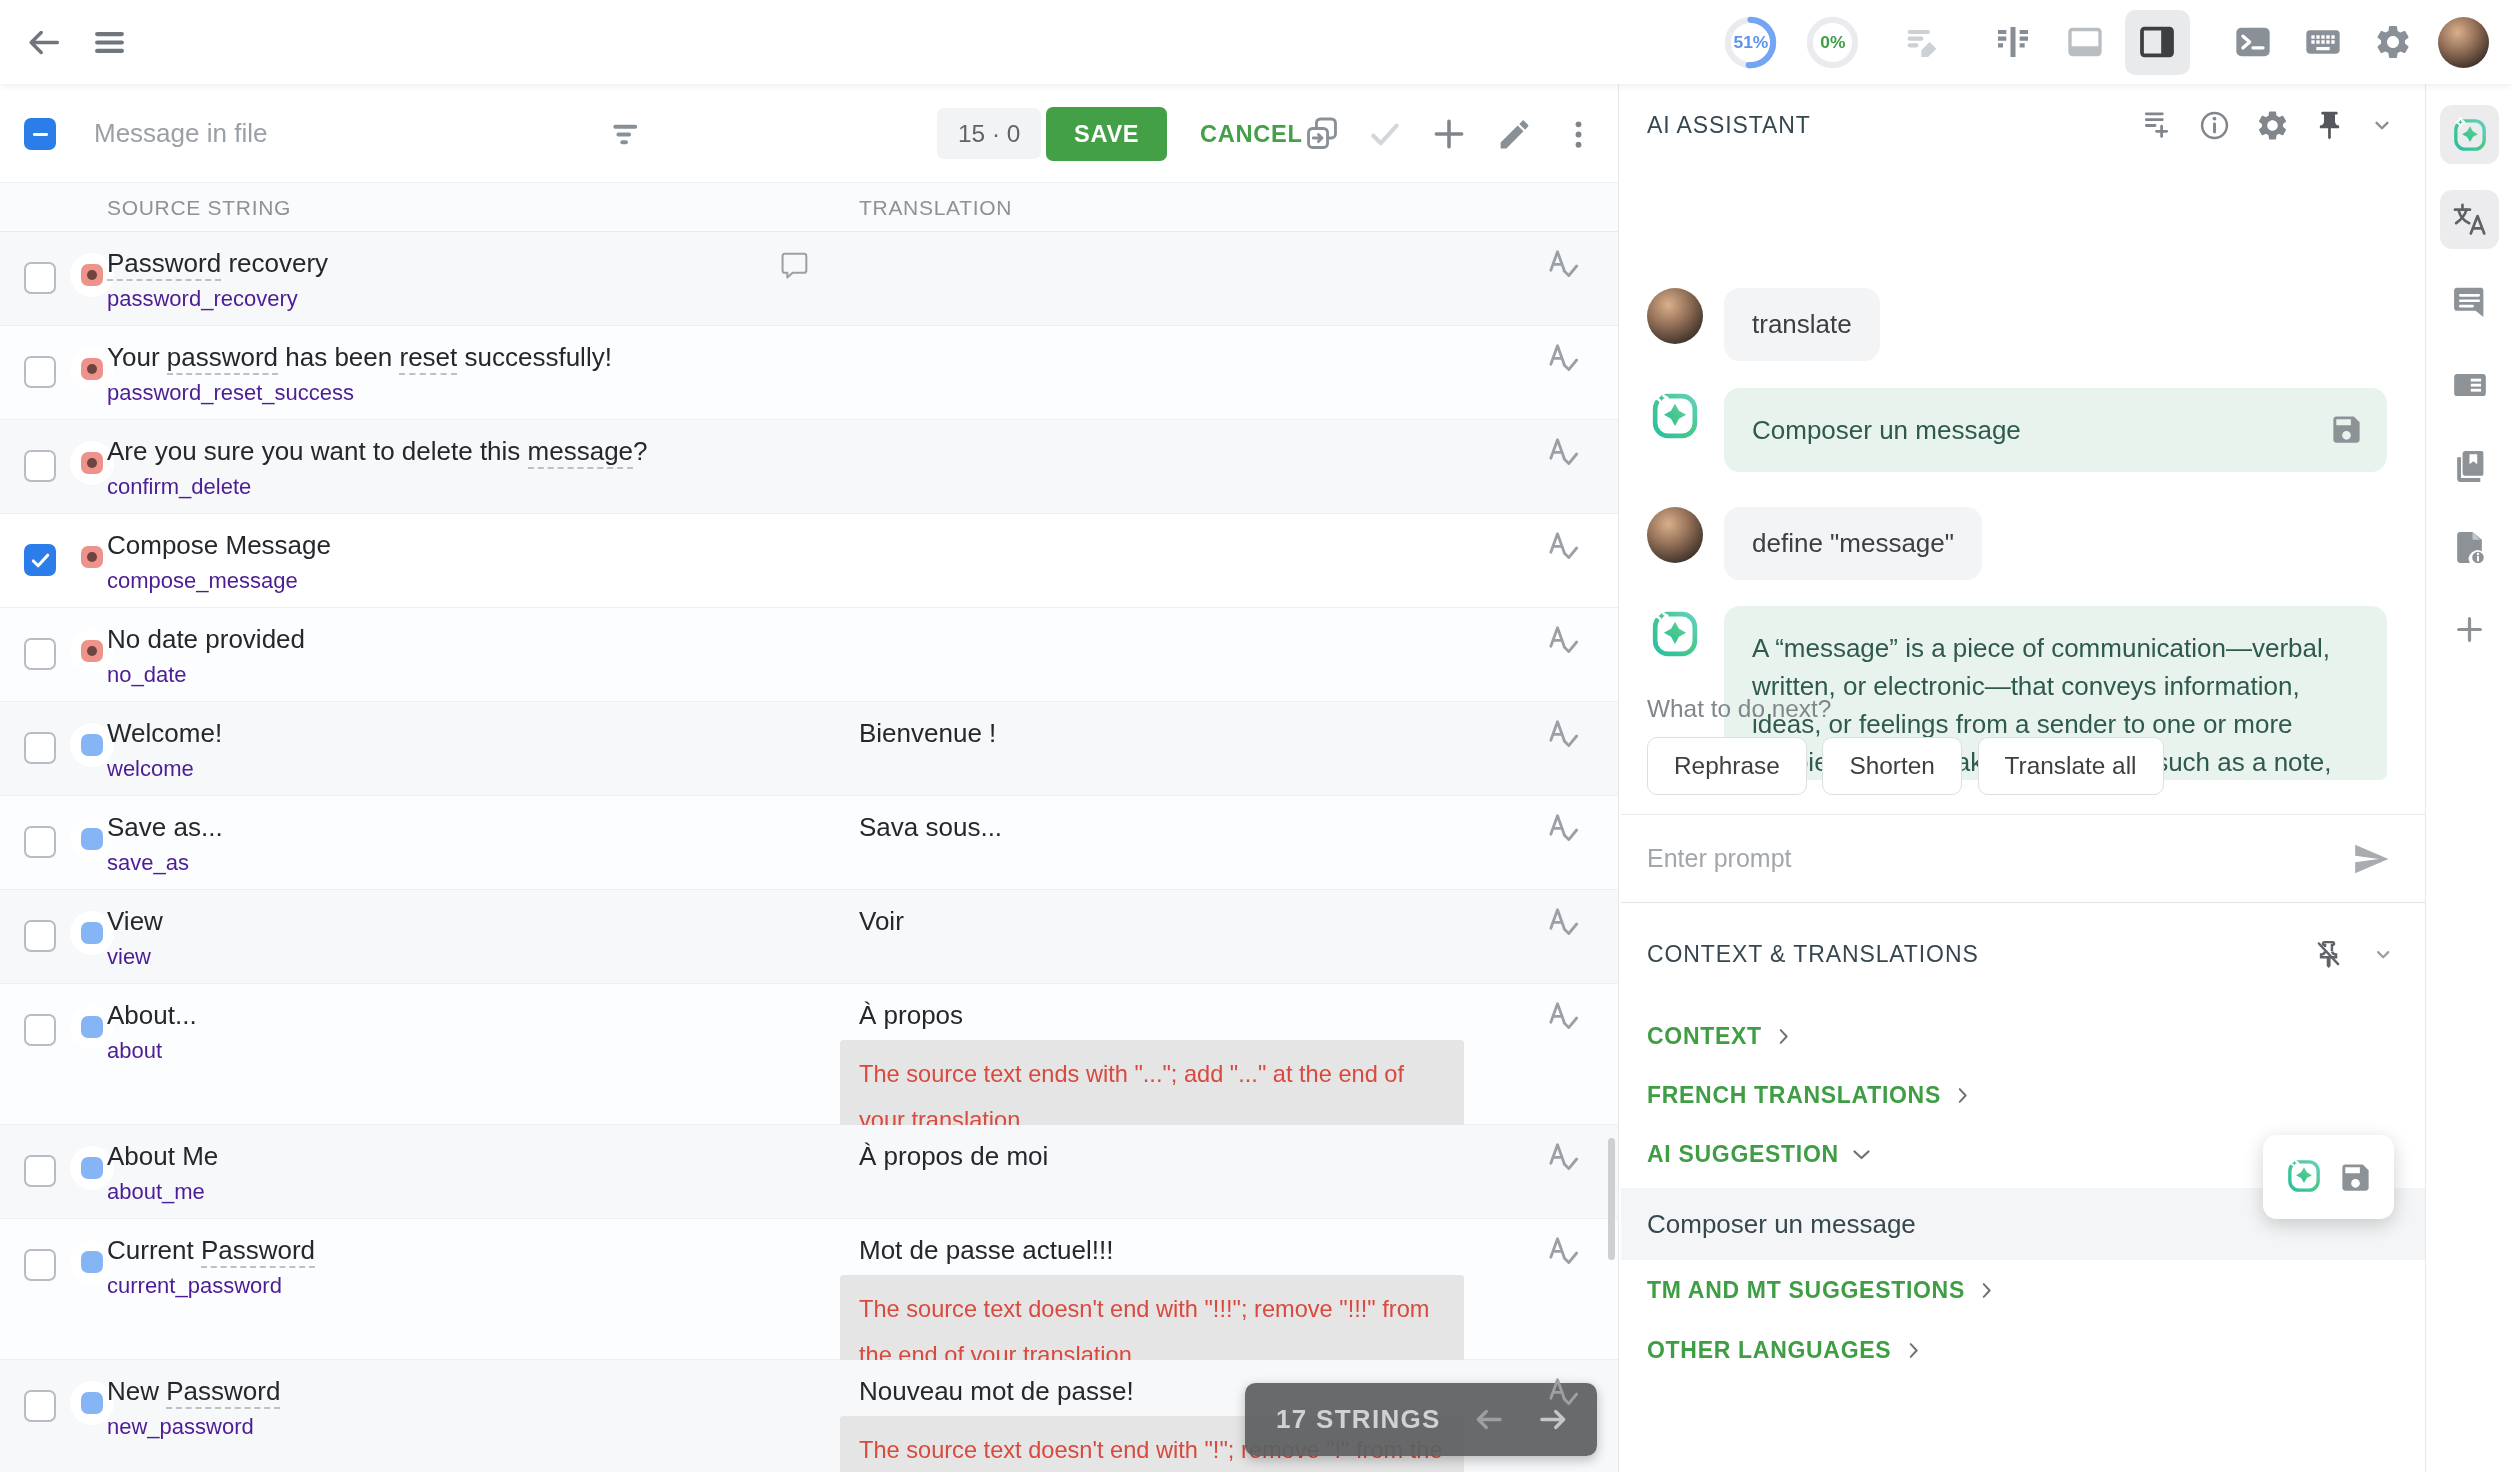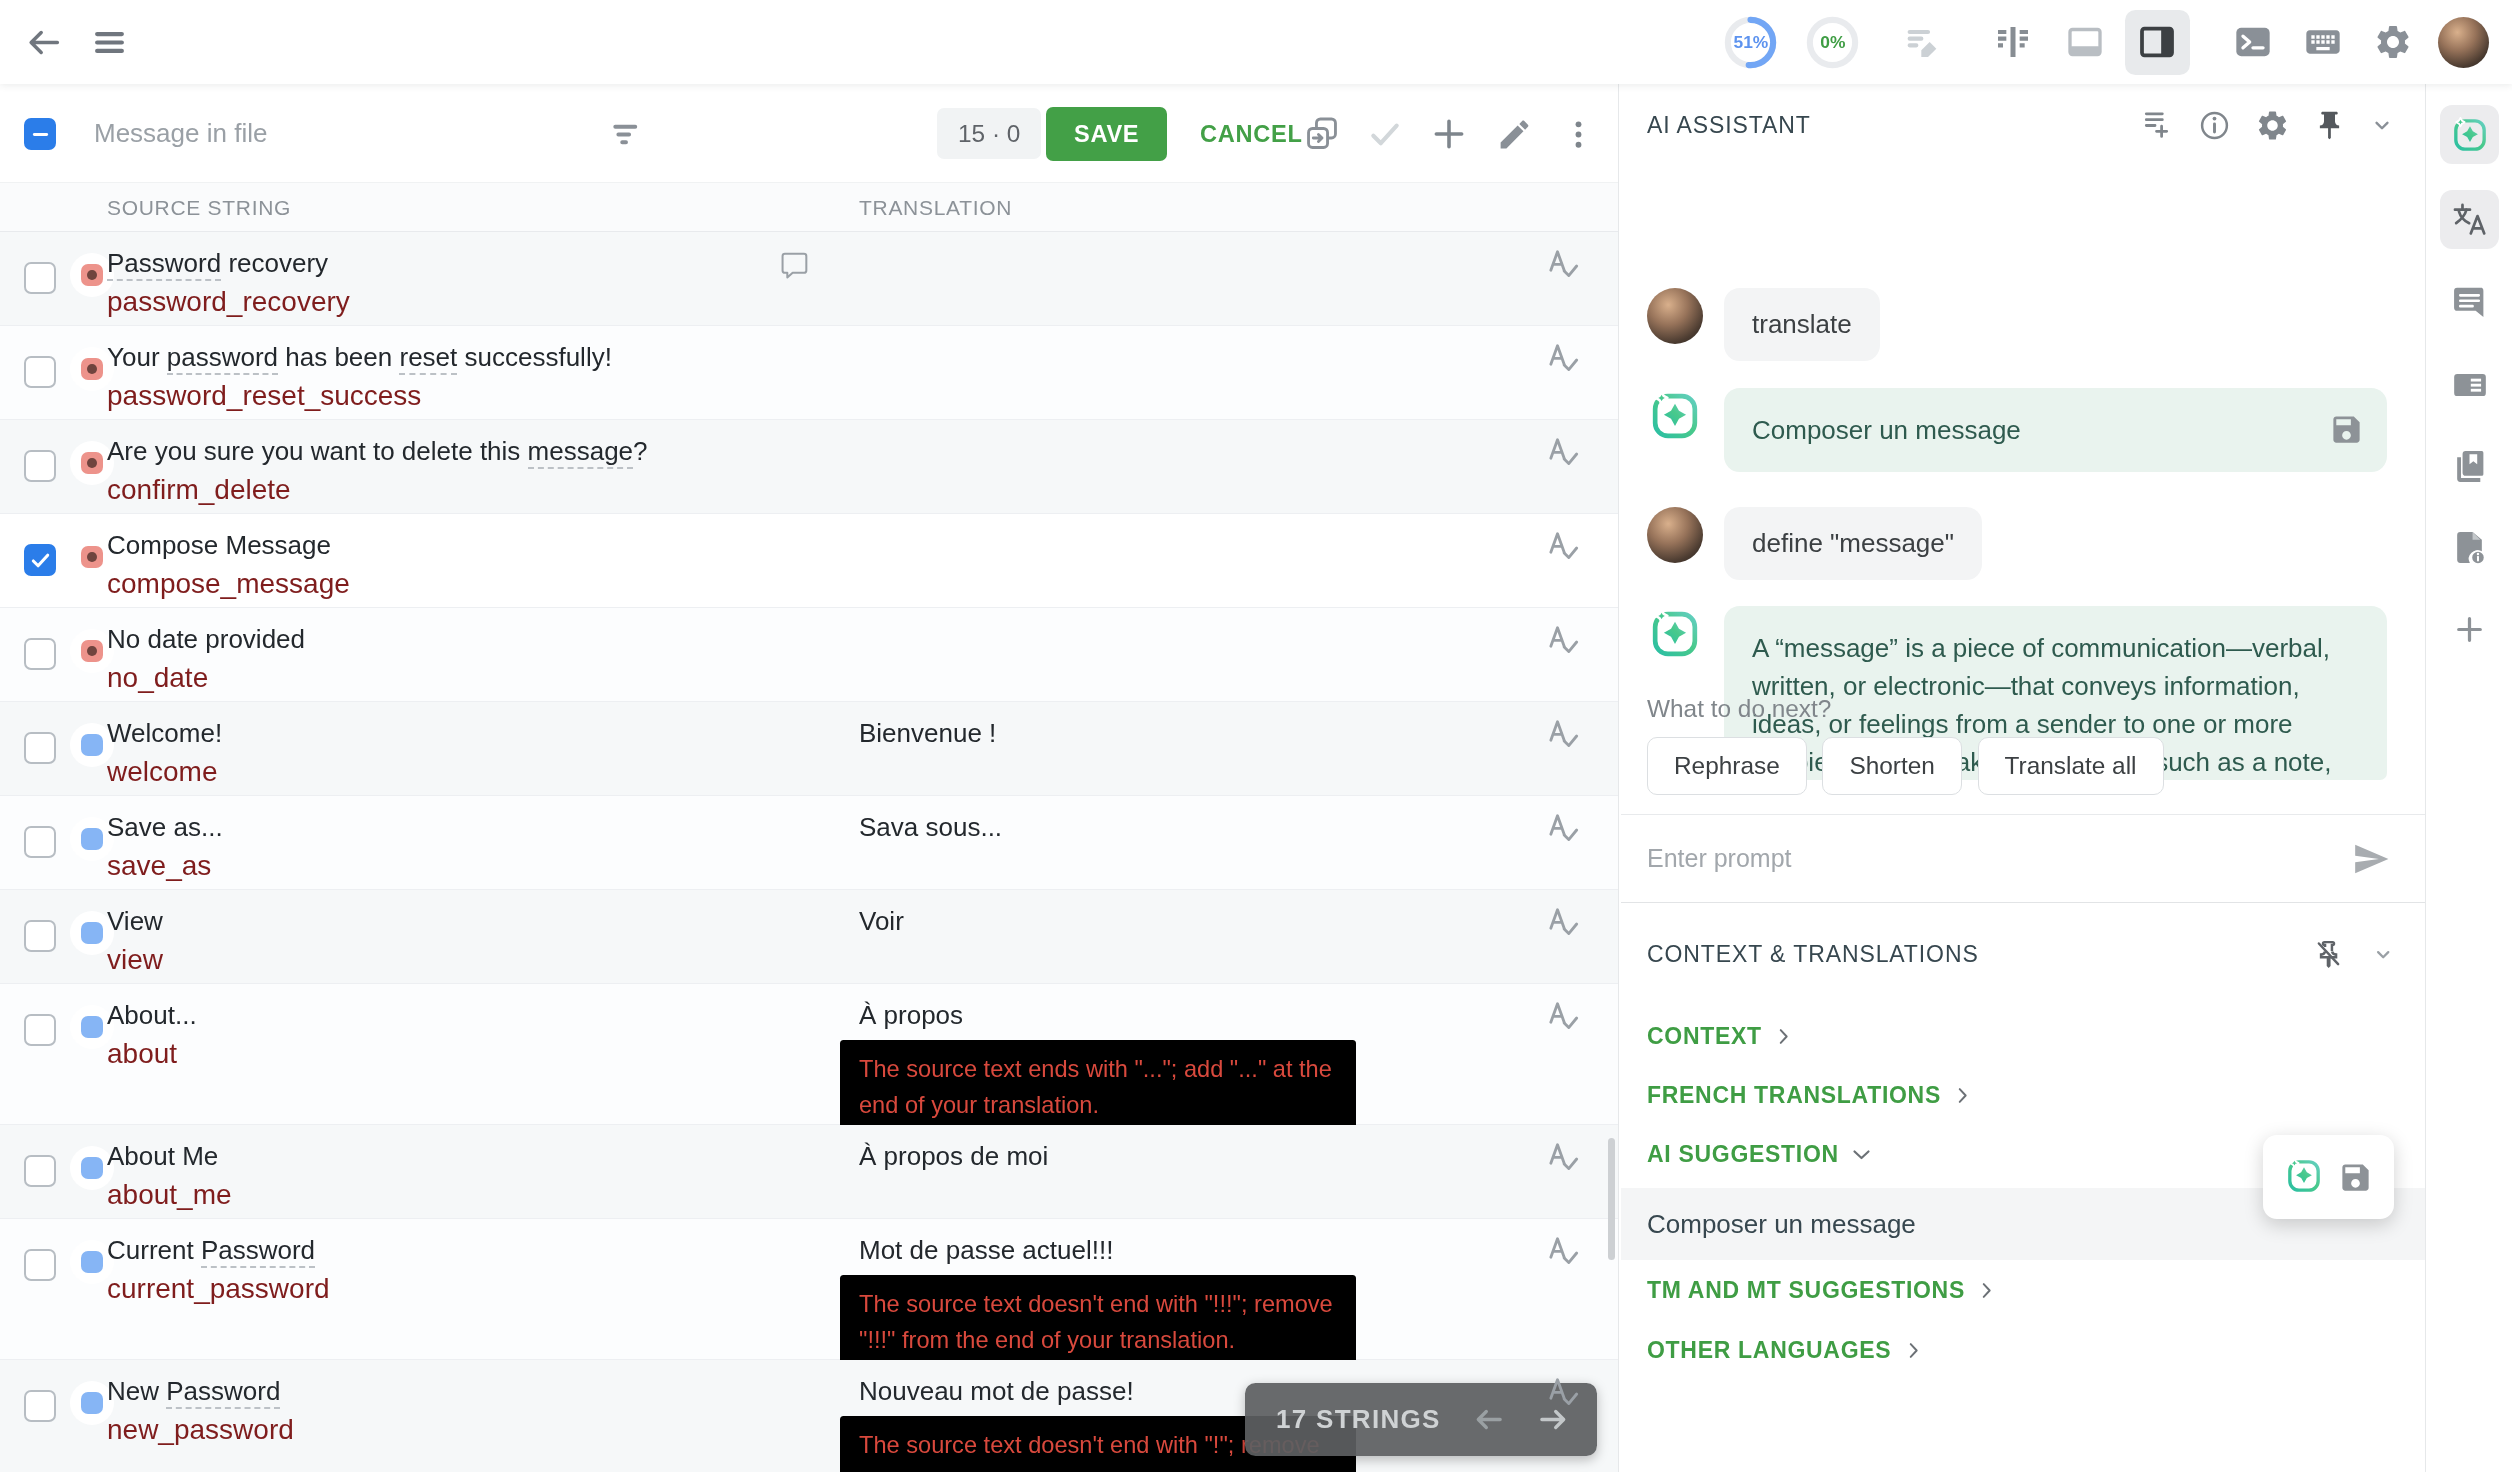--- a/index.html
+++ b/index.html
@@ -36,23 +36,23 @@
   #rows{position:relative;height:1240px;overflow:hidden}
   .row{position:relative;border-bottom:1.7px solid #edeff2}
   .row .cb{position:absolute;left:24.4px;top:30px}
   .halo{position:absolute;left:70px;top:21px;width:44px;height:44px;background:#fff;border-radius:50%}
   .dot{position:absolute;left:81px;top:32px;width:22px;height:22px;border-radius:7px}
   .dot.red{background:#ed938b}
   .dot.red::after{content:"";position:absolute;inset:6.1px;border-radius:50%;background:#70443e}
   .dot.blue{background:#86b5f5}
   .src{position:absolute;left:107px;top:14px;font-size:26px;color:#23282d;line-height:35px;white-space:nowrap}
   .term{border-bottom:2.6px dashed #bcc1c6;padding-bottom:0.9px}
-  .key{position:absolute;left:107px;top:54px;font-size:28px;color:#7f1d1d;white-space:nowrap}
+  .key{position:absolute;left:107px;top:54px;font-size:22px;color:#4c1d95;white-space:nowrap}
   .trans{position:absolute;left:859px;top:14px;font-size:26px;color:#23282d;line-height:35px;white-space:nowrap}
-  .warn{position:absolute;left:840px;top:56px;width:516px;background:#000000;color:#d9493d;font-size:23.6px;line-height:36px;padding:10.5px 19px;border-radius:3.5px}
+  .warn{position:absolute;left:840px;top:56px;width:624px;background:#e5e5e5;color:#d9493d;font-size:23.6px;line-height:46px;padding:10.5px 19px;border-radius:3.5px}
   .comment-ic{position:absolute;left:779px;top:17.4px}
   .row-action{position:absolute;right:33px;top:14px;z-index:5;cursor:pointer}
 
   .pill{position:absolute;left:1245px;top:1299px;width:352px;height:73px;background:rgba(92,95,97,.93);border-radius:10.5px;z-index:4;display:flex;align-items:center;box-shadow:0 3.5px 12.2px rgba(0,0,0,.25)}
   .pill .plabel{color:#cfd2d4;font-size:26px;font-weight:700;letter-spacing:1.3px;margin-left:31px}
   .pill .parrows{margin-left:auto;margin-right:26px;display:flex;gap:30px;align-items:center}
   .scrollthumb{position:absolute;right:2.6px;top:1054px;width:7px;height:122px;background:#cdd0d3;border-radius:3.5px;z-index:6}
 
   
   .assistant{position:absolute;top:84px;left:1621px;width:804px;height:1389px;background:#fff}

